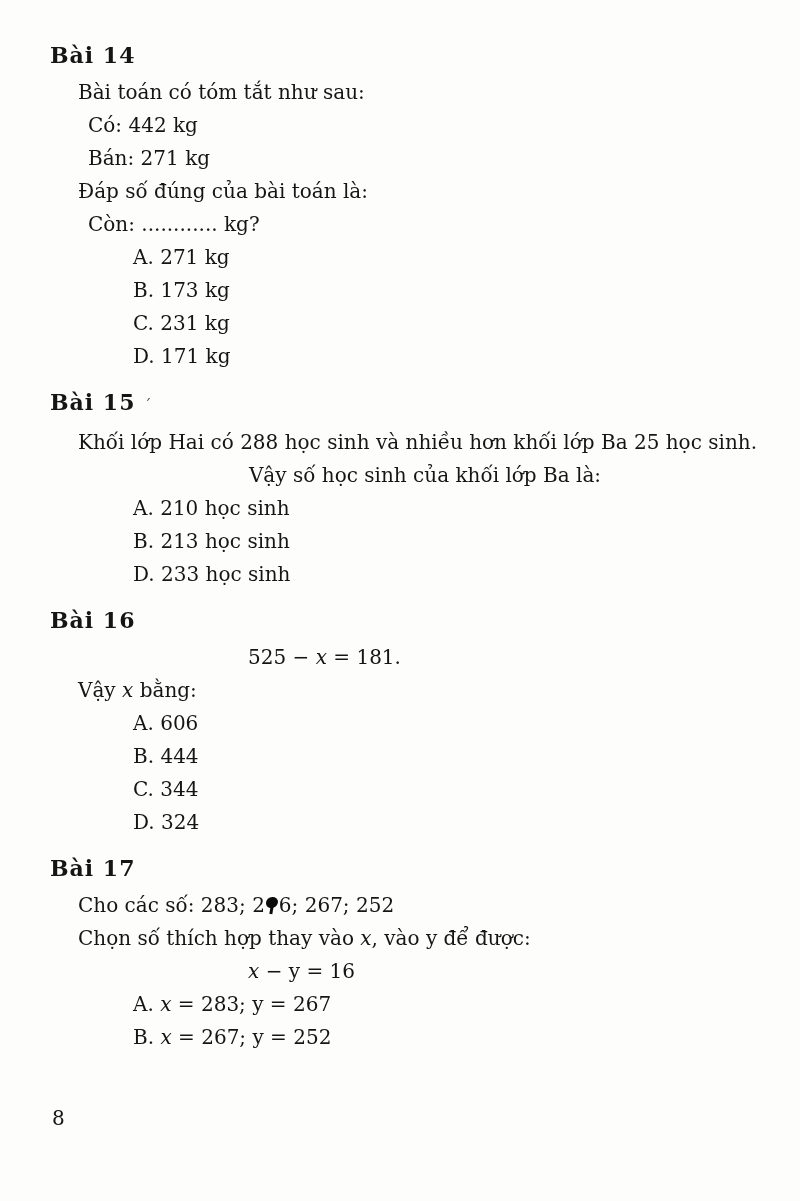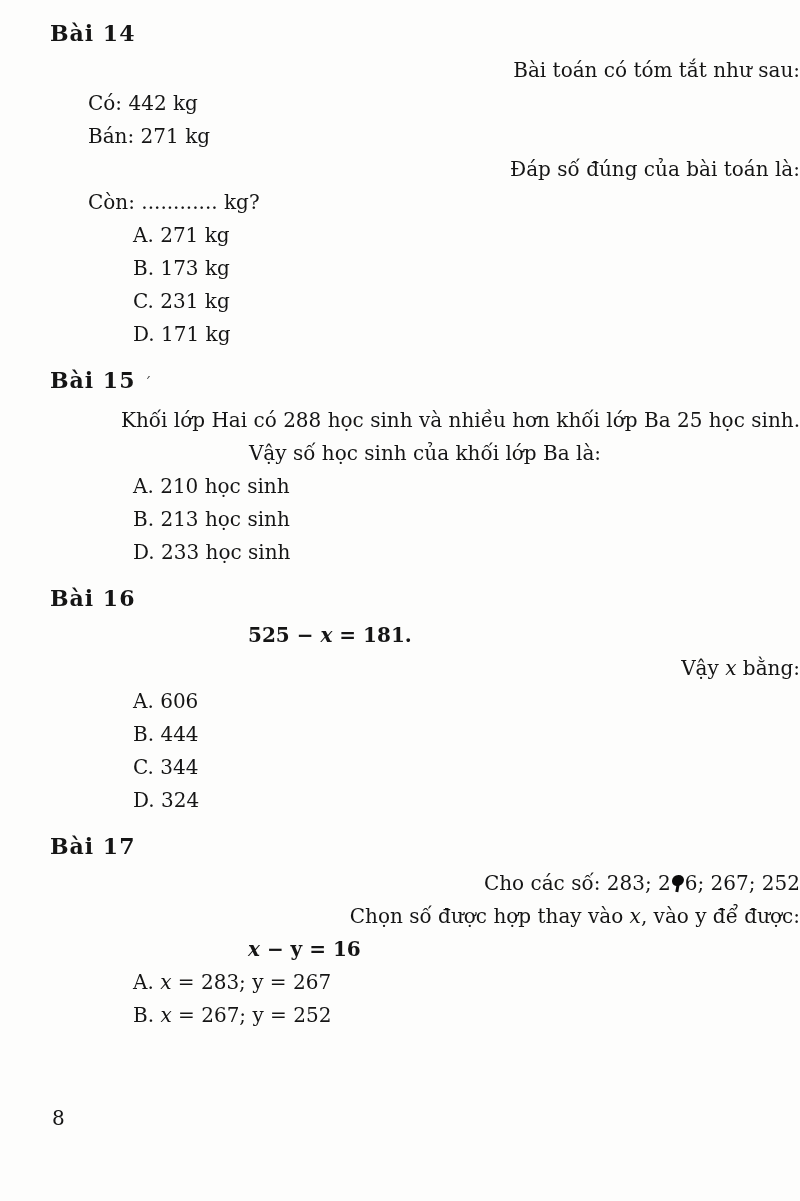--- a/index.html
+++ b/index.html
@@ -6,46 +6,46 @@
   .page {
     position: relative;
     width: 800px;
     height: 1201px;
     box-sizing: border-box;
     background: #fdfdfc;
     color: #151515;
     font-family: "DejaVu Serif", "Liberation Serif", serif;
     font-size: 20px;
     overflow: hidden;
-    padding-top: 18px;
+    padding-top: 40px;
   }
   section { margin: 0 0 14px 0; }
   .heading {
     font-size: 22px;
     font-weight: bold;
     line-height: 30px;
     margin: 0 0 6px 50px;
     letter-spacing: 1px;
   }
   .heading .mark {
     font-weight: normal;
     font-size: 14px;
     color: #444;
     letter-spacing: 0;
   }
   .line {
     margin: 0;
     line-height: 33px;
     white-space: pre;
   }
-  .ind-para  { margin-left: 78px; text-align: right; }   
+  .ind-para  { margin-left: 78px; }   
   .cont-line { margin-left: 50px; text-align: center; }   
   .sum       { margin-left: 88px; }  
   .opt       { margin-left: 133px; }  
-  .eq        { margin-left: 248px; font-weight: bold; }  
+  .eq        { margin-left: 248px; }  
   .var { font-style: italic; font-family: "DejaVu Serif", "Liberation Serif", serif; }
   .blot {
     display: inline-block;
     position: relative;
     width: 12px;
     height: 11px;
     background: #0b0b0b;
     border-radius: 58% 48% 62% 45%;
     vertical-align: 4px;
     margin: 0 1px;
@@ -101,20 +101,20 @@
     <p class="line ind-para"><span>Vậy </span><span class="var">x</span><span> bằng:</span></p>
     <p class="line opt">A. 606</p>
     <p class="line opt">B. 444</p>
     <p class="line opt">C. 344</p>
     <p class="line opt">D. 324</p>
   </section>
 
   <section>
     <h2 class="heading"><span>Bài 17</span></h2>
     <p class="line ind-para"><span>Cho các số: 283; 2</span><span class="blot"></span><span>6; 267; 252</span></p>
-    <p class="line ind-para"><span>Chọn số được hợp thay vào </span><span class="var">x</span><span>, vào y để được:</span></p>
+    <p class="line ind-para"><span>Chọn số thích hợp thay vào </span><span class="var">x</span><span>, vào y để được:</span></p>
     <p class="line eq"><span class="var">x</span><span> − y = 16</span></p>
     <p class="line opt"><span>A. </span><span class="var">x</span><span> = 283; y = 267</span></p>
     <p class="line opt"><span>B. </span><span class="var">x</span><span> = 267; y = 252</span></p>
   </section>
 
   <div class="page-number">8</div>
 </div>
 
 </body></html>

